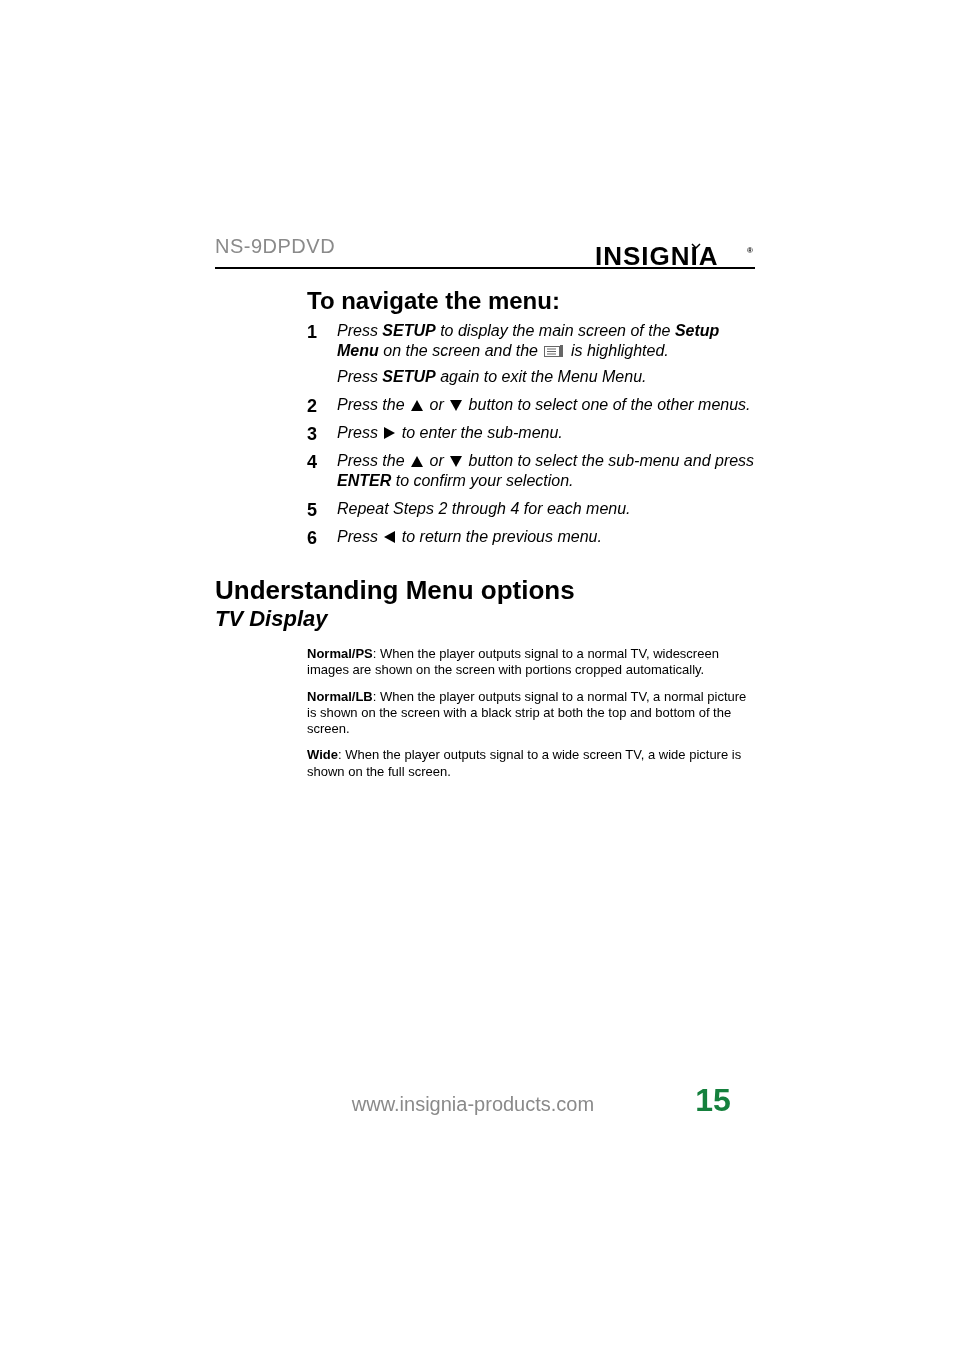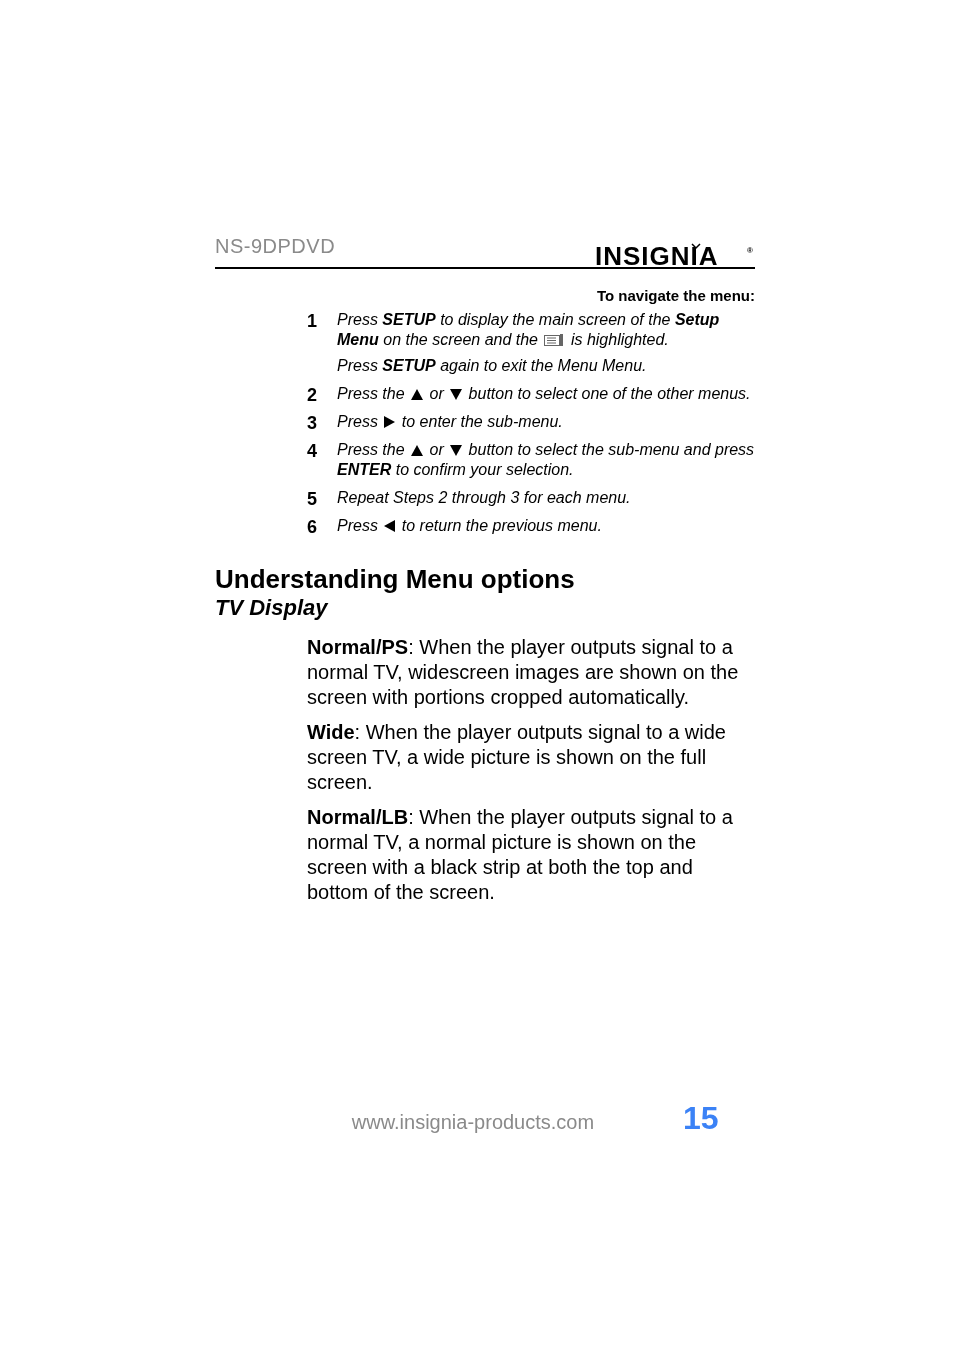--- a/index.html
+++ b/index.html
@@ -39,24 +39,23 @@
   .brand svg { display: block; }
   h1.main-title {
     font-size: 32px;
     font-weight: 700;
     margin-bottom: 24px;
   }
   .sub-block {
     margin-left: 92px;
   }
   .sub-heading {
-    font-size: 15px;
+    font-size: 24px;
     font-weight: 700;
     margin-bottom: 6px;
-    text-align: right;
   }
   ol.steps {
     list-style: none;
     counter-reset: step;
   }
   ol.steps > li {
     position: relative;
     padding-left: 30px;
     font-size: 16px;
     line-height: 1.25;
@@ -112,21 +111,21 @@
     margin-top: 28px;
     margin-bottom: 0;
   }
   h3.subsection {
     font-size: 22px;
     font-weight: 700;
     font-style: italic;
     margin-bottom: 14px;
   }
   .para {
-    font-size: 20px;
+    font-size: 13px;
     line-height: 1.25;
     margin-bottom: 10px;
   }
   .footer {
     position: absolute;
     left: 203px;
     width: 540px;
     top: 1082px;
     display: flex;
     align-items: baseline;
@@ -134,24 +133,23 @@
   }
   .footer-url {
     font-size: 20px;
     color: #8a8a8a;
     flex: 1;
     text-align: center;
   }
   .footer-page {
     font-size: 32px;
     font-weight: 700;
-    color: #3b82f6;
+    color: #15803d;
     width: 60px;
-    text-align: left;
-    margin-top: 18px;
+    text-align: center;
   }
 </style>
 </head>
 <body>
 
 <div class="page">
 
   <div class="header-row">
     <div class="model">NS-9DPDVD</div>
     <div class="brand">
@@ -204,41 +202,41 @@
       <li>
         <span class="num">4</span>
         <span class="step-body">
           <span>Press the </span><span class="tri tri-up"></span><span> or </span><span class="tri tri-down"></span><span> button to select the sub-menu and press </span><b>ENTER</b><span> to confirm your selection.</span>
         </span>
       </li>
 
       <li>
         <span class="num">5</span>
         <span class="step-body">
-          <span>Repeat Steps 2 through 3 for each menu.</span>
+          <span>Repeat Steps 2 through 4 for each menu.</span>
         </span>
       </li>
 
       <li>
         <span class="num">6</span>
         <span class="step-body">
           <span>Press </span><span class="tri tri-left"></span><span> to return the previous menu.</span>
         </span>
       </li>
 
     </ol>
   </div>
 
   <h2 class="section-title">Understanding Menu options</h2>
   <h3 class="subsection">TV Display</h3>
 
   <div class="sub-block">
     <p class="para"><b>Normal/PS</b><span>: When the player outputs signal to a normal TV, widescreen images are shown on the screen with portions cropped automatically.</span></p>
+    <p class="para"><b>Normal/LB</b><span>: When the player outputs signal to a normal TV, a normal picture is shown on the screen with a black strip at both the top and bottom of the screen.</span></p>
     <p class="para"><b>Wide</b><span>: When the player outputs signal to a wide screen TV, a wide picture is shown on the full screen.</span></p>
-    <p class="para"><b>Normal/LB</b><span>: When the player outputs signal to a normal TV, a normal picture is shown on the screen with a black strip at both the top and bottom of the screen.</span></p>
   </div>
 
 </div>
 
 <div class="footer">
   <div style="width:60px"></div>
   <div class="footer-url">www.insignia-products.com</div>
   <div class="footer-page">15</div>
 </div>
 

